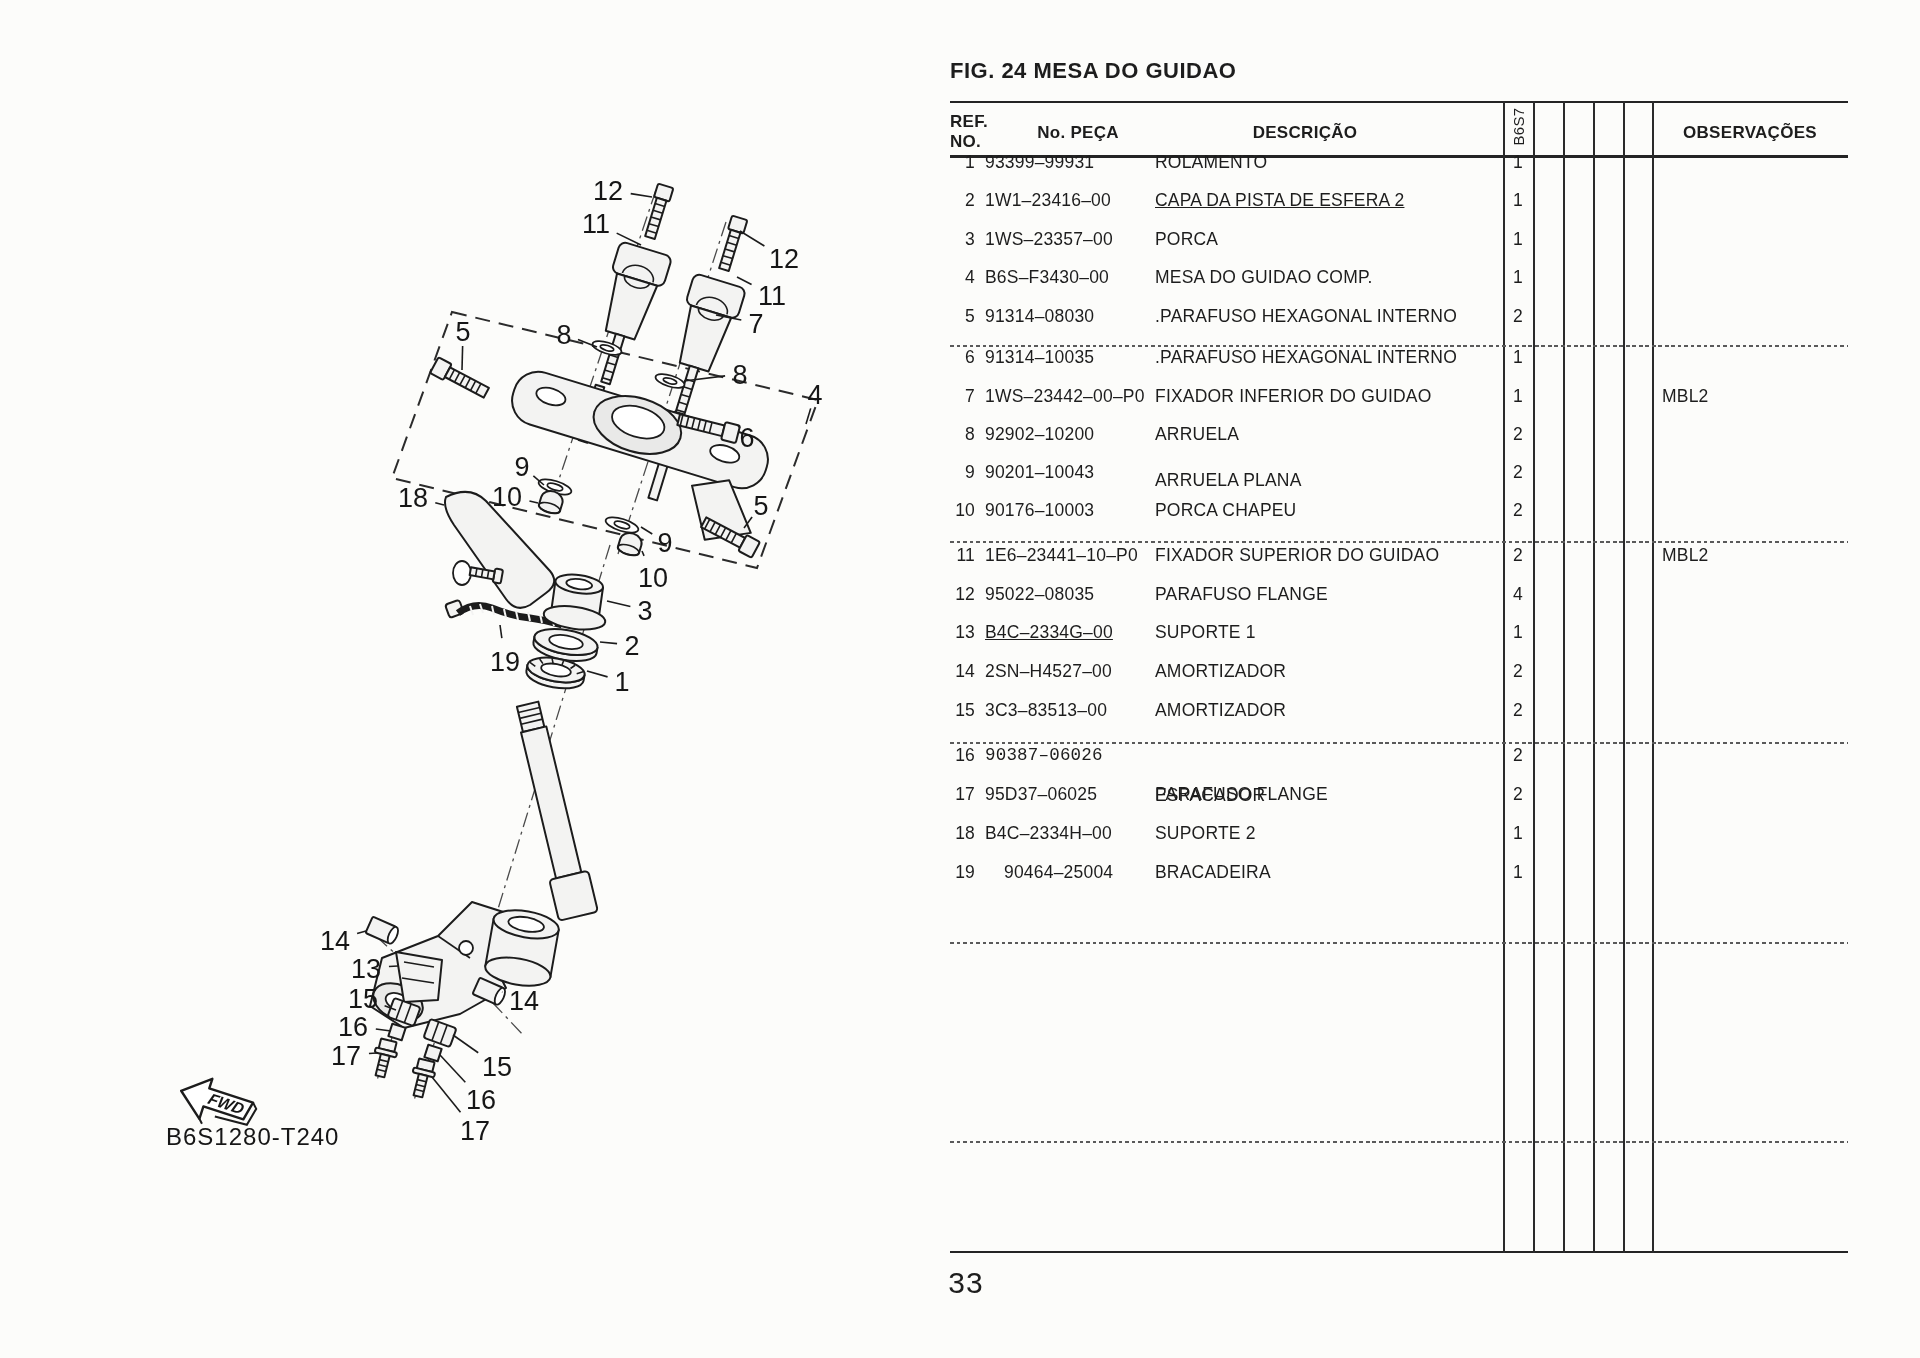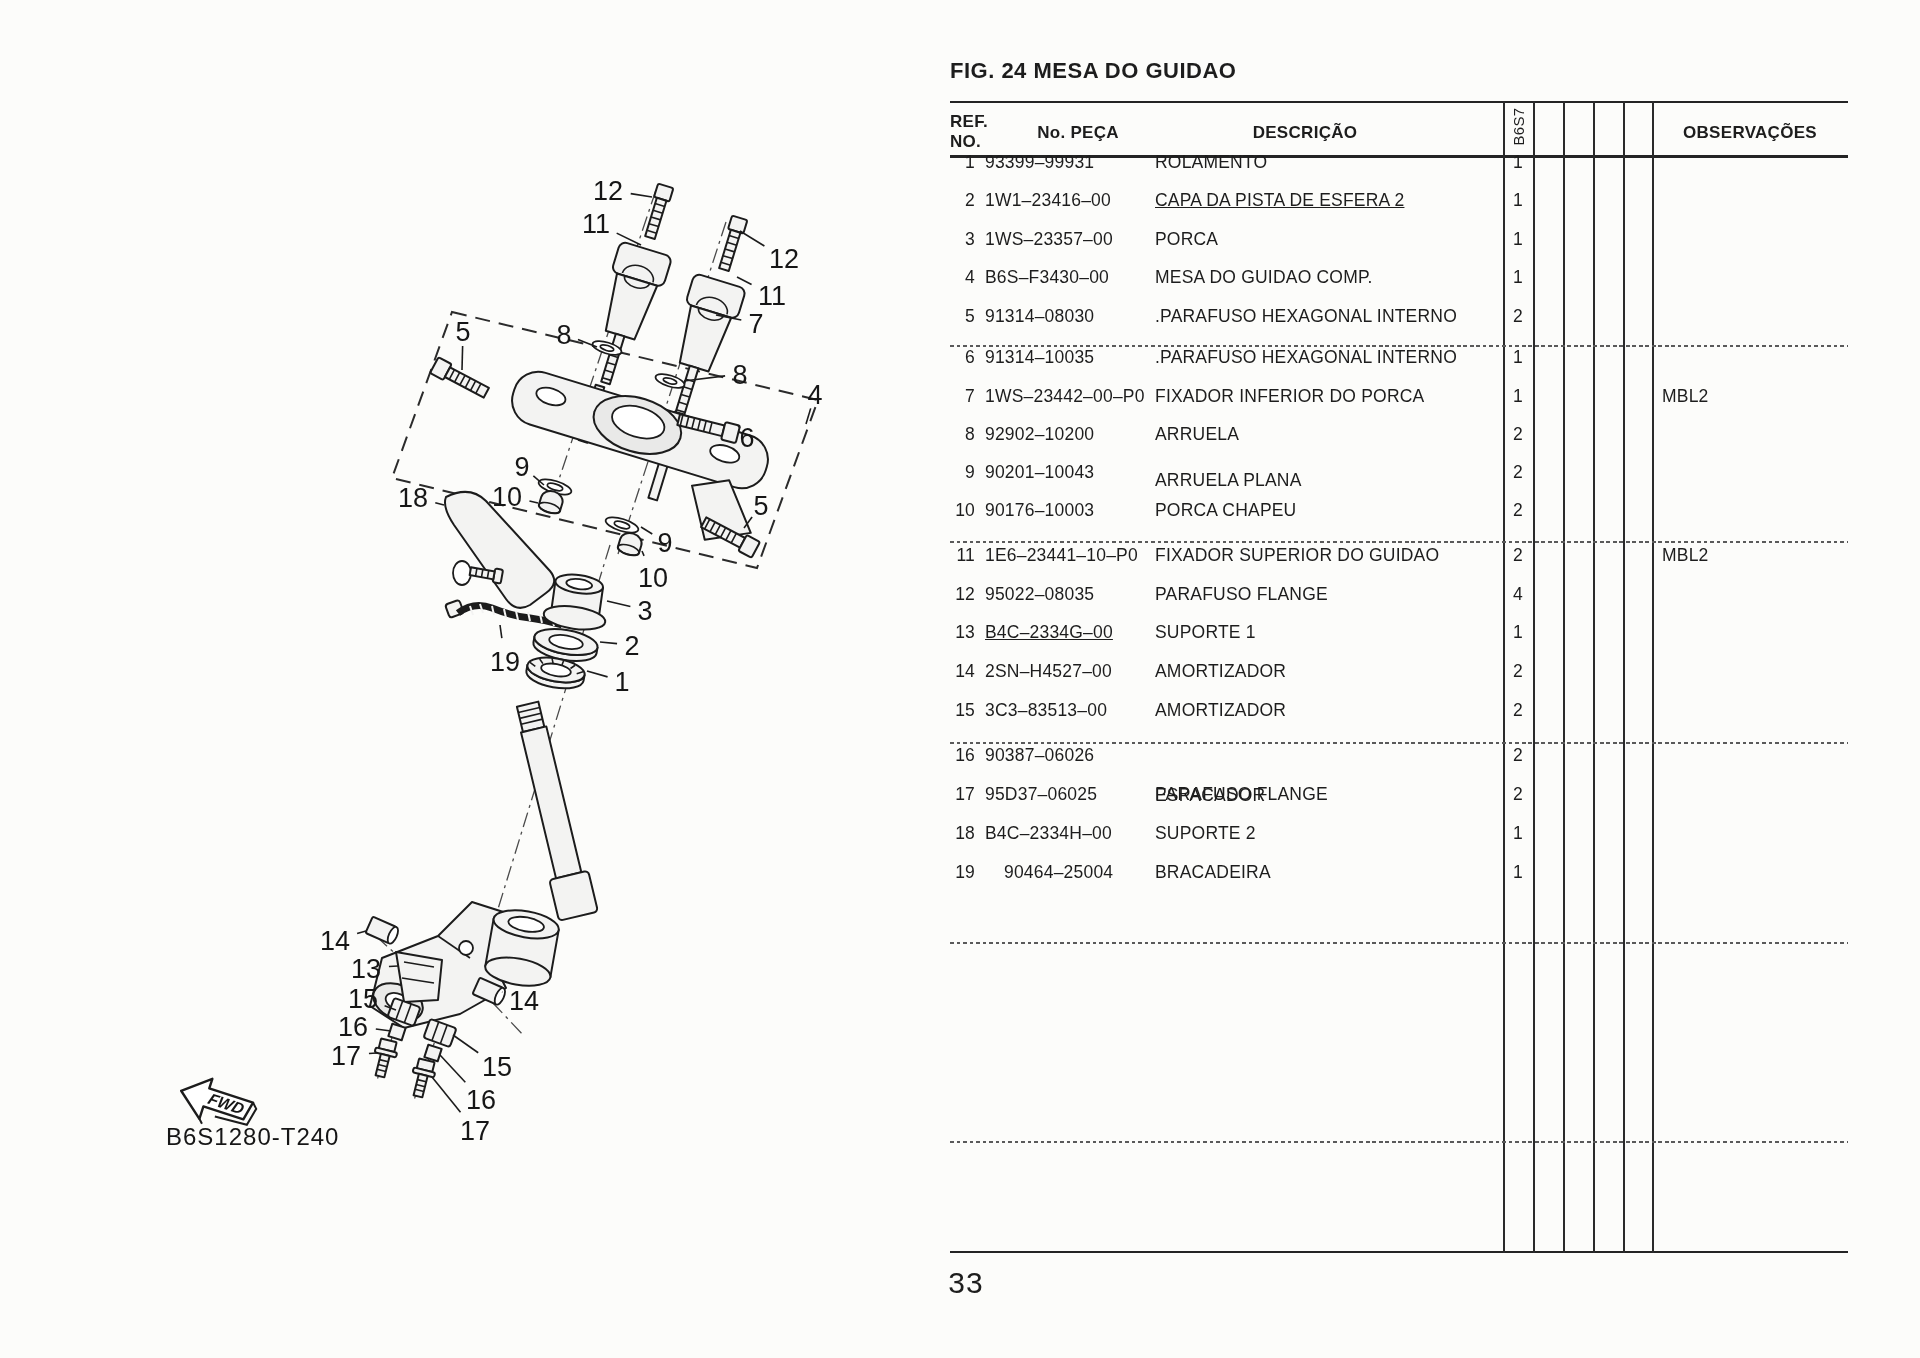--- a/index.html
+++ b/index.html
@@ -353,21 +353,21 @@
         <div class="cell c-ref" style="left: 899px; top: 305px;">5</div>
         <div class="cell c-part" style="left: 985px; top: 305px;">91314–08030</div>
         <div class="cell c-desc" style="left: 1155px; top: 305px;">.PARAFUSO HEXAGONAL INTERNO</div>
         <div class="cell c-qty" style="left: 1503px; top: 305px;">2</div>
         <div class="cell c-ref" style="left: 899px; top: 346px;">6</div>
         <div class="cell c-part" style="left: 985px; top: 346px;">91314–10035</div>
         <div class="cell c-desc" style="left: 1155px; top: 346px;">.PARAFUSO HEXAGONAL INTERNO</div>
         <div class="cell c-qty" style="left: 1503px; top: 346px;">1</div>
         <div class="cell c-ref" style="left: 899px; top: 385px;">7</div>
         <div class="cell c-part" style="left: 985px; top: 385px;">1WS–23442–00–P0</div>
-        <div class="cell c-desc" style="left: 1155px; top: 385px;">FIXADOR INFERIOR DO PORCA</div>
+        <div class="cell c-desc" style="left: 1155px; top: 385px;">FIXADOR INFERIOR DO GUIDAO</div>
         <div class="cell c-qty" style="left: 1503px; top: 385px;">1</div>
         <div class="cell c-obs" style="left: 1662px; top: 385px;">MBL2</div>
         <div class="cell c-ref" style="left: 899px; top: 423px;">8</div>
         <div class="cell c-part" style="left: 985px; top: 423px;">92902–10200</div>
         <div class="cell c-desc" style="left: 1155px; top: 423px;">ARRUELA</div>
         <div class="cell c-qty" style="left: 1503px; top: 423px;">2</div>
         <div class="cell c-ref" style="left: 899px; top: 461px;">9</div>
         <div class="cell c-part" style="left: 985px; top: 461px;">90201–10043</div>
         <div class="cell c-desc" style="left: 1155px; top: 461px; margin-top: 8px;">ARRUELA PLANA</div>
         <div class="cell c-qty" style="left: 1503px; top: 461px;">2</div>
@@ -390,21 +390,21 @@
         <div class="cell c-qty" style="left: 1503px; top: 621px;">1</div>
         <div class="cell c-ref" style="left: 899px; top: 660px;">14</div>
         <div class="cell c-part" style="left: 985px; top: 660px;">2SN–H4527–00</div>
         <div class="cell c-desc" style="left: 1155px; top: 660px;">AMORTIZADOR</div>
         <div class="cell c-qty" style="left: 1503px; top: 660px;">2</div>
         <div class="cell c-ref" style="left: 899px; top: 699px;">15</div>
         <div class="cell c-part" style="left: 985px; top: 699px;">3C3–83513–00</div>
         <div class="cell c-desc" style="left: 1155px; top: 699px;">AMORTIZADOR</div>
         <div class="cell c-qty" style="left: 1503px; top: 699px;">2</div>
         <div class="cell c-ref" style="left: 899px; top: 744px;">16</div>
-        <div class="cell c-part" style="left: 985px; top: 744px;">90387–06026</div>
+        <div class="cell c-part" style="left: 985px; top: 744px; font-family: Liberation Mono, monospace;">90387–06026</div>
         <div class="cell c-desc" style="left: 1155px; top: 784px;">ESPACADOR</div>
         <div class="cell c-qty" style="left: 1503px; top: 744px;">2</div>
         <div class="cell c-ref" style="left: 899px; top: 783px;">17</div>
         <div class="cell c-part" style="left: 985px; top: 783px;">95D37–06025</div>
         <div class="cell c-desc" style="left: 1155px; top: 783px;">PARAFUSO FLANGE</div>
         <div class="cell c-qty" style="left: 1503px; top: 783px;">2</div>
         <div class="cell c-ref" style="left: 899px; top: 822px;">18</div>
         <div class="cell c-part" style="left: 985px; top: 822px;">B4C–2334H–00</div>
         <div class="cell c-desc" style="left: 1155px; top: 822px;">SUPORTE 2</div>
         <div class="cell c-qty" style="left: 1503px; top: 822px;">1</div>

